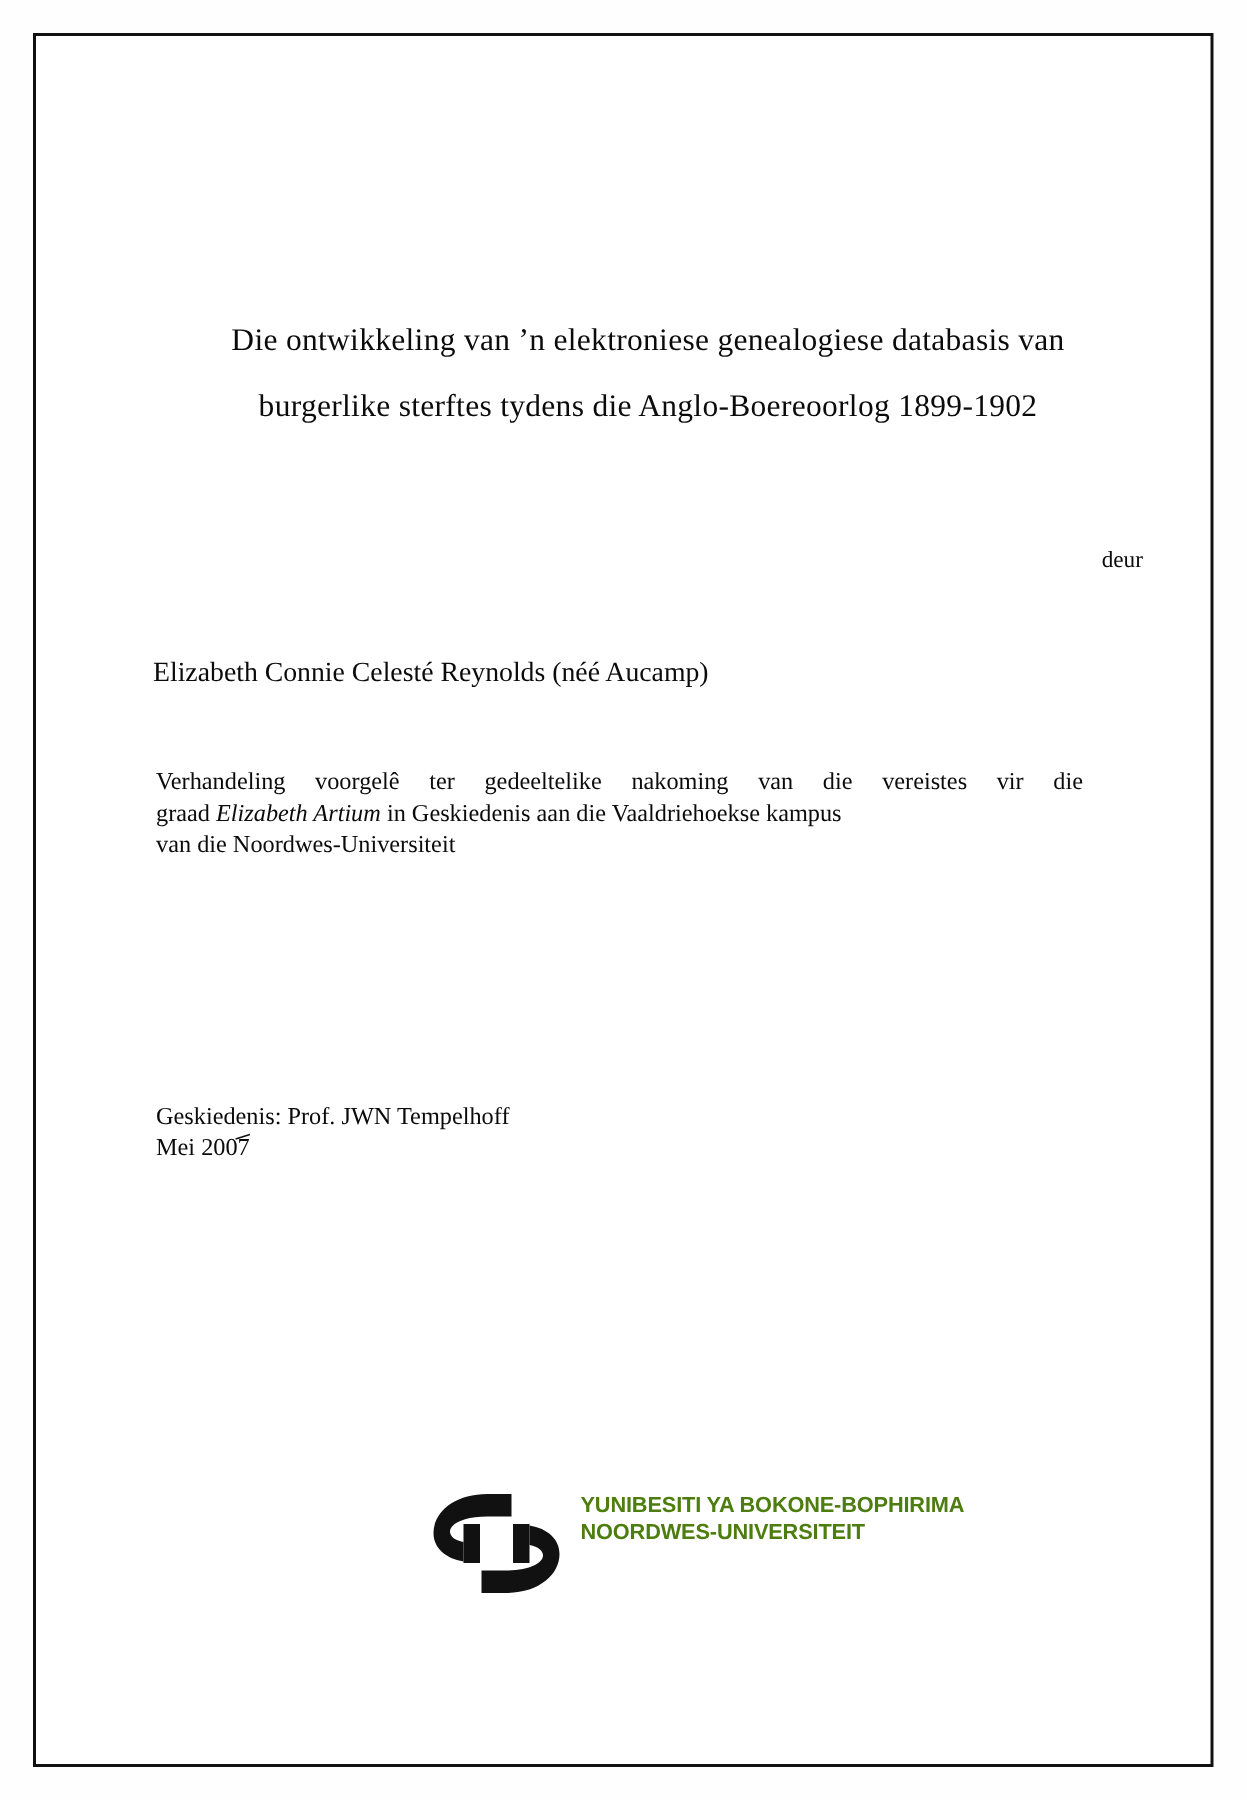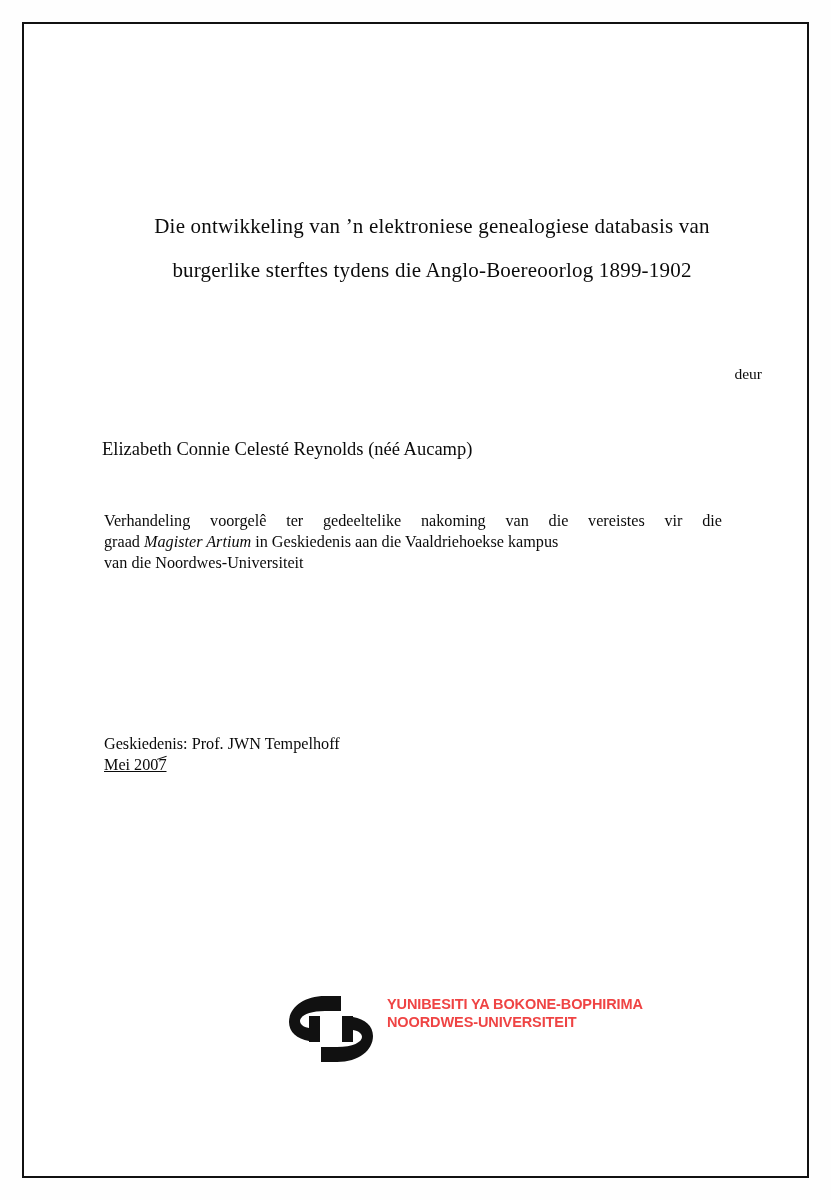--- a/index.html
+++ b/index.html
@@ -76,21 +76,20 @@
   }
   .supervisor {
     margin-top: 160px;
     font-size: 16.2px;
     line-height: 21px;
     margin-left: 2px;
   }
   .supervisor .date {
     position: relative;
     display: inline-block;
-    text-decoration: underline;
   }
   .supervisor .date .scratch {
     position: absolute;
     right: -2px;
     top: 2px;
     width: 10px;
     height: 14px;
     border-top: 1.5px solid #111;
     transform: rotate(-18deg);
   }
@@ -111,21 +110,21 @@
   }
   .logo-text {
     position: absolute;
     left: 108px;
     top: 4px;
     font-family: "Liberation Sans", sans-serif;
     font-size: 14.5px;
     line-height: 17.5px;
     font-weight: bold;
     letter-spacing: -0.1px;
-    color: #ef4444;
+    color: #4d7c0f;
     white-space: nowrap;
   }
 </style>
 </head>
 <body>
 
 <div class="page">
   <div class="scan-frame">
 
     <div class="content">
@@ -134,21 +133,21 @@
         <span class="line">Die ontwikkeling van ’n elektroniese genealogiese databasis van</span>
         <span class="line">burgerlike sterftes tydens die Anglo-Boereoorlog 1899-1902</span>
       </div>
 
       <div class="deur">deur</div>
 
       <div class="author">Elizabeth Connie Celesté Reynolds (néé Aucamp)</div>
 
       <div class="blurb">
         <div class="justified">Verhandeling voorgelê ter gedeeltelike nakoming van die vereistes vir die</div>
-        <div><span>graad </span><em>Magister Artium</em><span> in Geskiedenis aan die Vaaldriehoekse kampus</span></div>
+        <div><span>graad </span><em>Elizabeth Artium</em><span> in Geskiedenis aan die Vaaldriehoekse kampus</span></div>
         <div>van die Noordwes-Universiteit</div>
       </div>
 
       <div class="supervisor">
         <div>Geskiedenis: Prof. JWN Tempelhoff</div>
         <div class="date"><span>Mei 2007</span><span class="scratch"></span></div>
       </div>
 
     </div>
 

